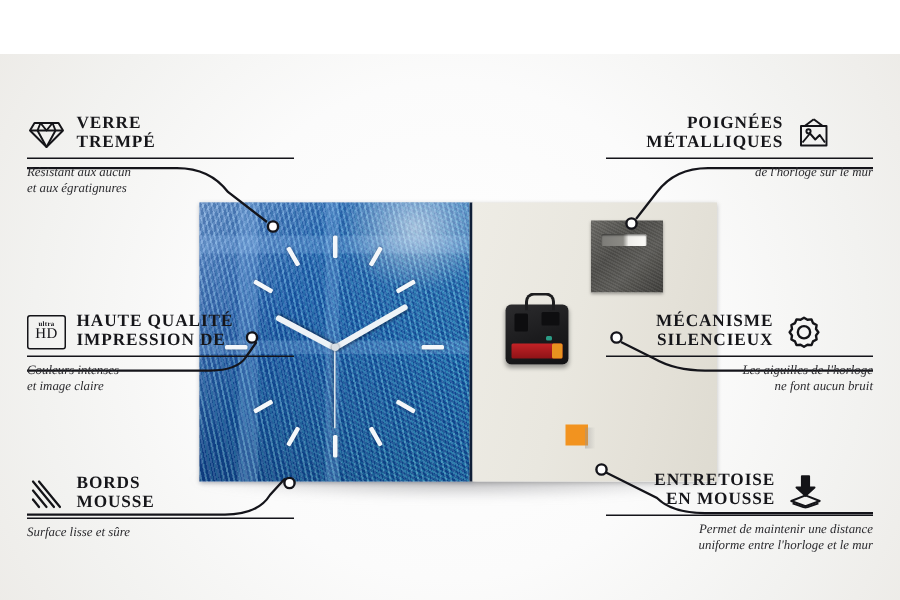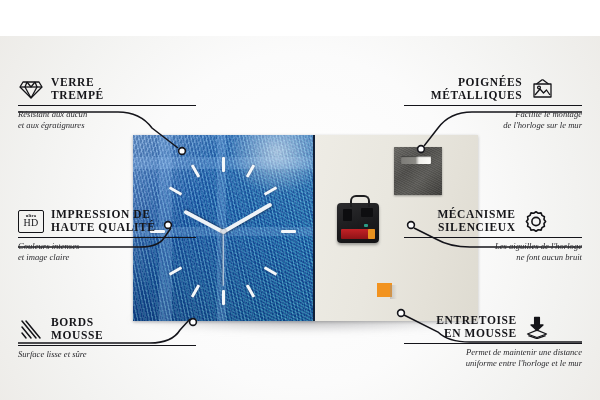--- a/index.html
+++ b/index.html
@@ -216,22 +216,22 @@
 
   <div class="feature left" id="f-impression">
     <div class="feat-head">
       <span class="ico">
         <span class="hdbox">
           <span class="u">ultra</span>
           <span class="h">HD</span>
         </span>
       </span>
       <div>
+        <div class="feat-title">HAUTE QUALITÉ</div>
         <div class="feat-title">IMPRESSION DE</div>
-        <div class="feat-title">HAUTE QUALITÉ</div>
       </div>
     </div>
     <div class="rule"></div>
     <div class="feat-sub">
       <div>Couleurs intenses</div>
       <div>et image claire</div>
     </div>
   </div>
 
   <div class="feature left" id="f-bords">
@@ -270,21 +270,20 @@
           </g>
         </svg>
       </span>
       <div>
         <div class="feat-title">POIGNÉES</div>
         <div class="feat-title">MÉTALLIQUES</div>
       </div>
     </div>
     <div class="rule"></div>
     <div class="feat-sub">
-      <div>Facilite le montage</div>
       <div>de l'horloge sur le mur</div>
     </div>
   </div>
 
   <div class="feature right" id="f-mecanisme">
     <div class="feat-head">
       <span class="ico">
         <svg width="24" height="23" viewBox="0 0 24 23">
           <g fill="none" stroke="currentColor" stroke-width="1.6" stroke-linejoin="round">
             <path d="M12 1.8 L14.3 3.2 L17 2.9 L18 5.4 L20.4 6.7 L20 9.4 L21.6 11.5 L20 13.6

